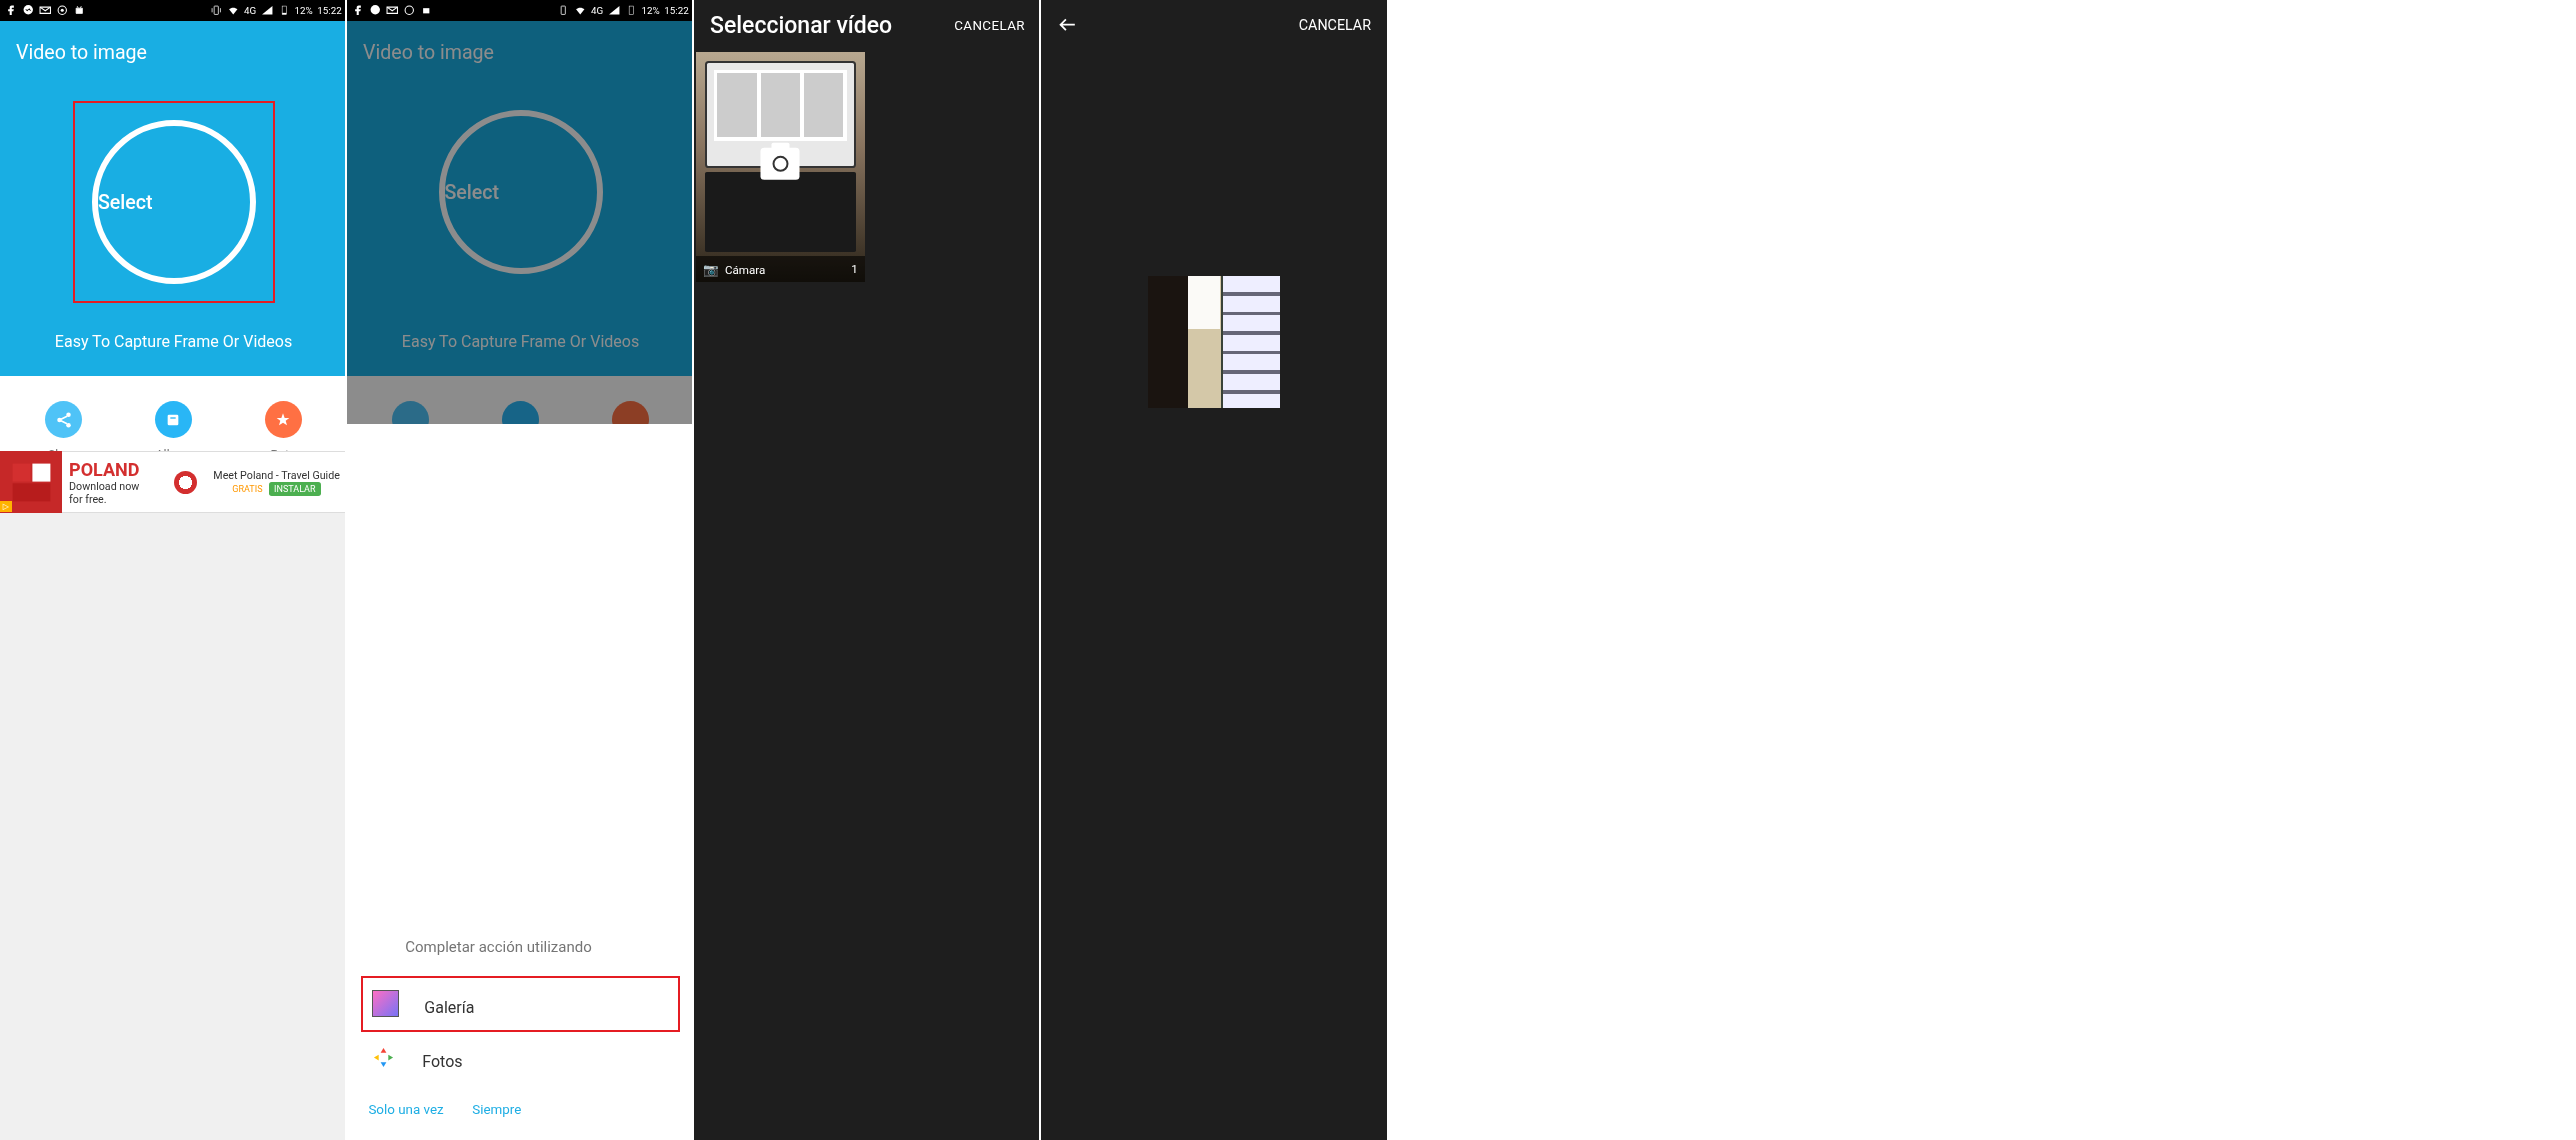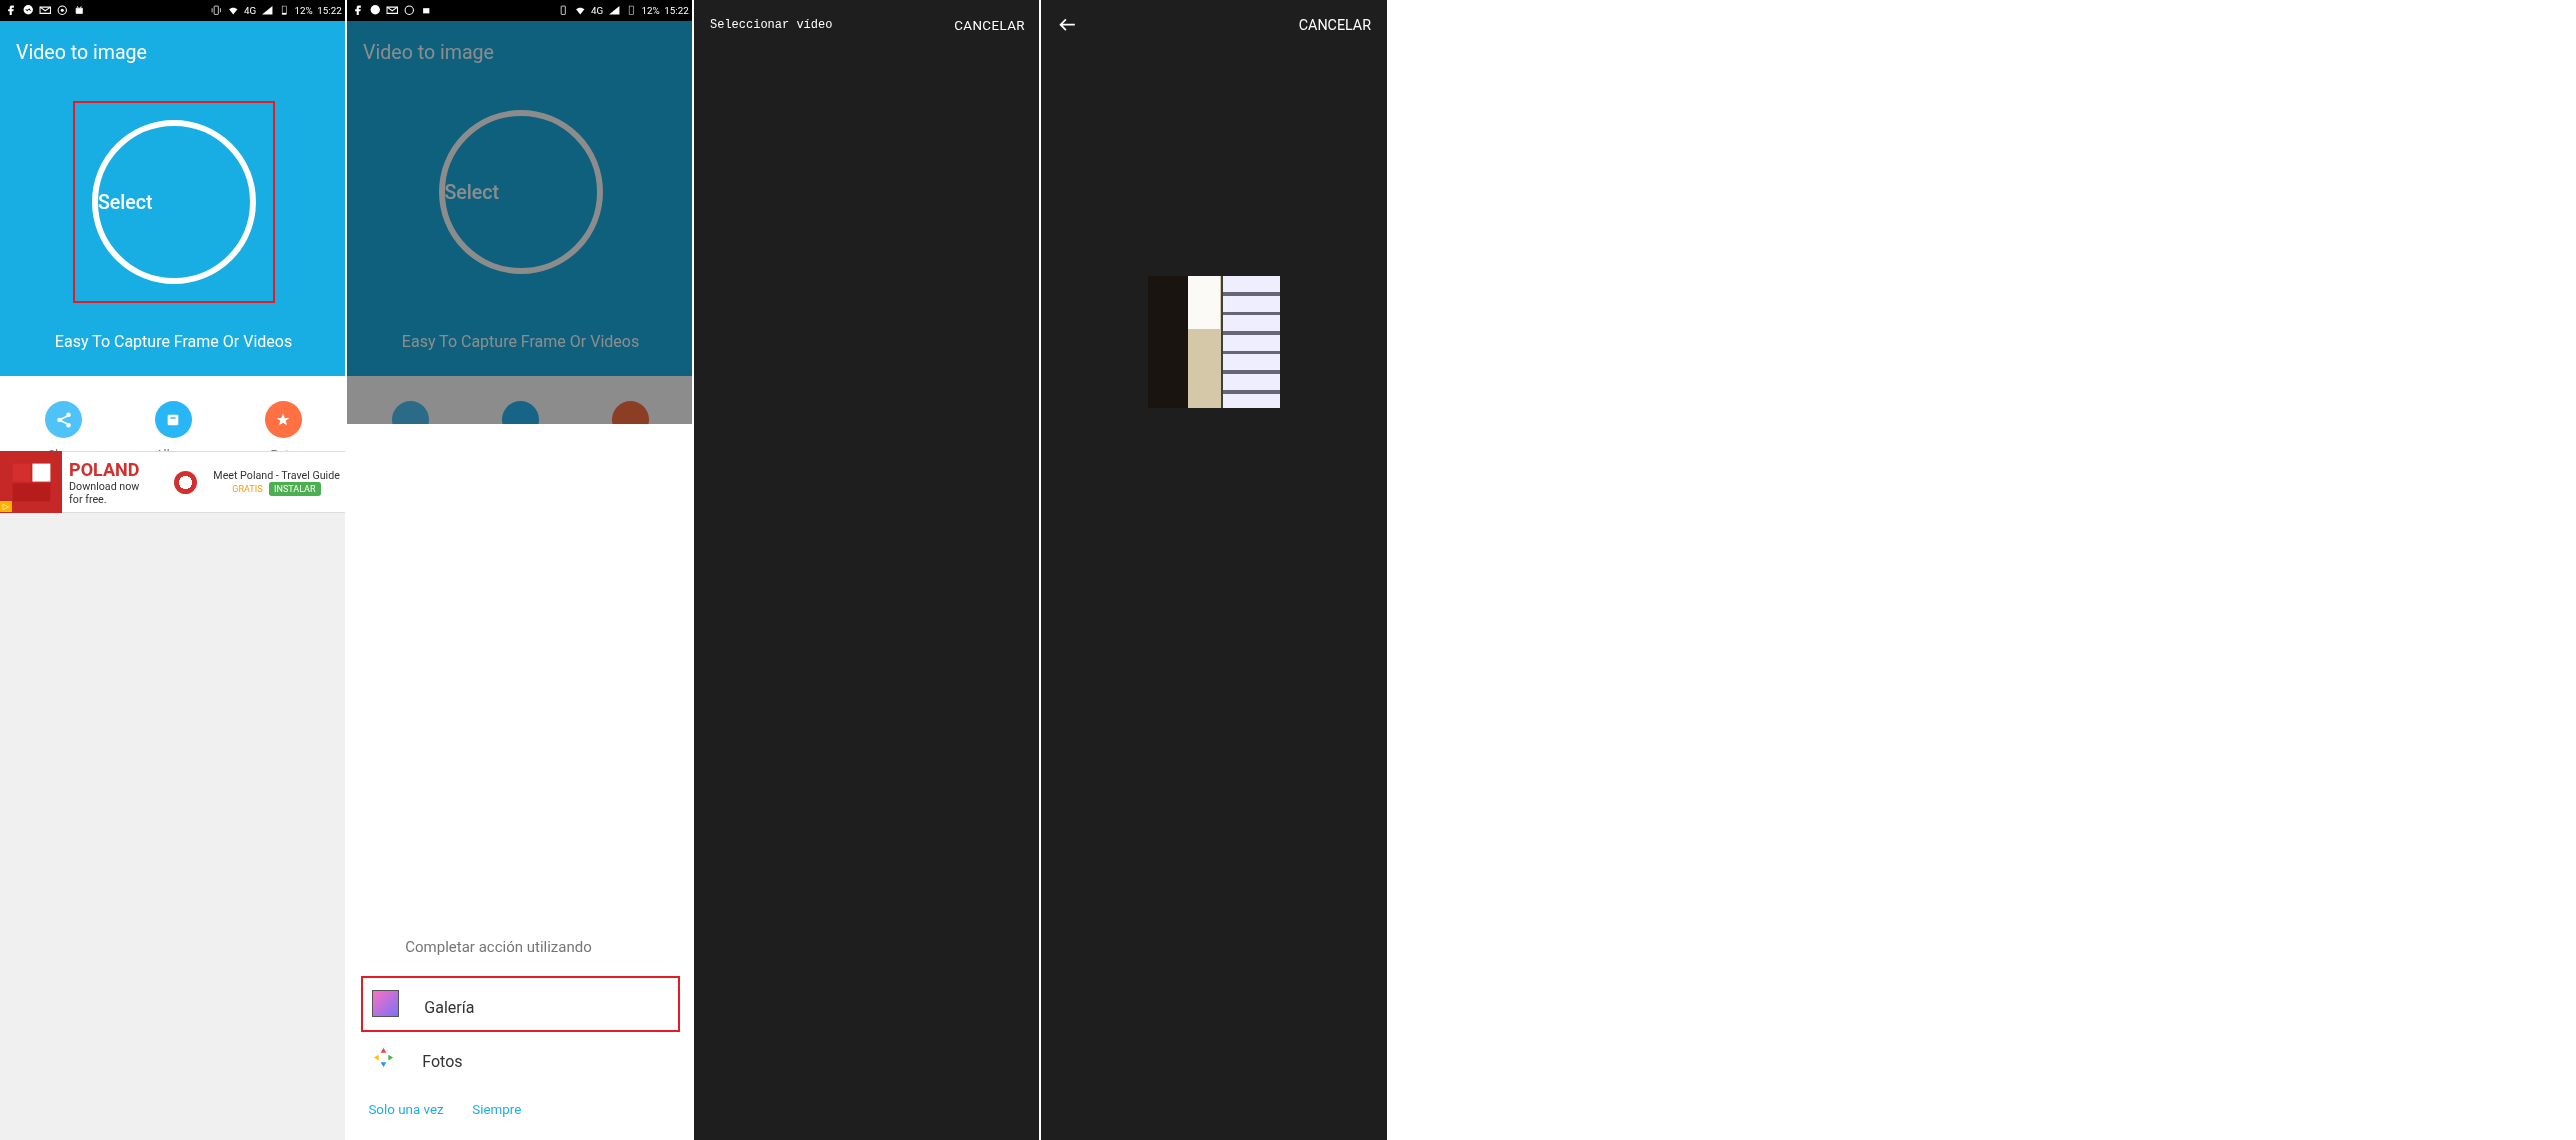--- a/index.html
+++ b/index.html
@@ -47,21 +47,21 @@
 .chooser-item { display: flex; align-items: flex-end; gap: 25px; padding: 12.5px 9px; font-size: 16px; color: #333; }
 .chooser-item.hl { border: 2.7px solid #e51c23; }
 .ci-icon { width: 27px; height: 27px; display: flex; align-items: center; justify-content: center; }
 .ci-gal { background: linear-gradient(135deg, #ff6ec4, #7873f5); border: 1.8px solid #555; }
 .ci-photos { font-size: 19.6px; }
 .chooser-btns { display: flex; justify-content: flex-start; gap: 28.5px; padding: 18px 7.1px 9px; }
 .chooser-btn { color: #1faee4; font-size: 13.4px; }
 
 
 .s3-header { height: 50px; display: flex; align-items: center; justify-content: space-between; padding: 0 16px; color: #fff; }
-.s3-header .title { font-size: 12px; font-weight: 500; font-family: Liberation Mono, monospace; }
+.s3-header .title { font-size: 23px; font-weight: 500; }
 .s3-header .cancel { font-size: 13.4px; letter-spacing: 0.4px; }
 .thumb { position: relative; width: 169px; height: 230px; margin: 1.8px; background: linear-gradient(180deg, #b8a890 0%, #8a7560 40%, #2a2318 100%); }
 .thumb-laptop { position: absolute; top: 9px; left: 9px; right: 9px; height: 107px; background: #e8e8e8; border: 2.7px solid #333; border-radius: 3.6px; }
 .thumb-screen { position: absolute; top: 7.1px; left: 7.1px; right: 7.1px; height: 71px; background: #fff; display: flex; gap: 3.6px; padding: 3.6px; }
 .thumb-screen div { flex: 1; background: #ccc; }
 .thumb-kb { position: absolute; top: 120px; left: 9px; right: 9px; height: 80px; background: #1a1a1a; border-radius: 1.8px; }
 .thumb-cam { position: absolute; top: 50%; left: 50%; transform: translate(-50%, -60%); width: 39px; height: 32px; background: #fff; border-radius: 3.6px; display: flex; align-items: center; justify-content: center; }
 .thumb-cam::before { content: ''; position: absolute; top: -5.3px; left: 10.7px; width: 18px; height: 7.1px; background: #fff; border-radius: 1.8px 1.8px 0 0; }
 .thumb-cam-lens { width: 16px; height: 16px; border: 2.7px solid #333; border-radius: 50%; }
 .thumb-label { position: absolute; bottom: 0; left: 0; right: 0; background: rgba(0,0,0,0.6); color: #fff; font-size: 11.6px; padding: 5.3px 7.1px; display: flex; align-items: center; justify-content: space-between; }
@@ -270,20 +270,40 @@
     </div>
   </div>
   <div class="sep"></div>
 </div>
 
 <div class="screen s3">
   <div class="s3-header">
     <span class="title">Seleccionar vídeo</span>
     <span class="cancel">CANCELAR</span>
   </div>
+  <div class="thumb">
+    <div class="thumb-laptop">
+      <div class="thumb-screen">
+          <div></div>
+          <div></div>
+          <div></div>
+        </div>
+    </div>
+    <div class="thumb-kb"></div>
+    <div class="thumb-cam">
+        <div class="thumb-cam-lens"></div>
+      </div>
+    <div class="thumb-label">
+      <span>
+        <span class="cam-small">📷</span>
+        <span>Cámara</span>
+      </span>
+      <span>1</span>
+    </div>
+  </div>
   <div class="sep"></div>
 </div>
 
 <div class="screen s4">
   <div class="s4-header">
     <span class="back">
       <svg width="21.4" height="21.4" viewBox="0 0 24 24" fill="none" stroke="#fff" stroke-width="2">
           <path d="M20 12H4M10 6l-6 6 6 6"></path>
         </svg>
     </span>

